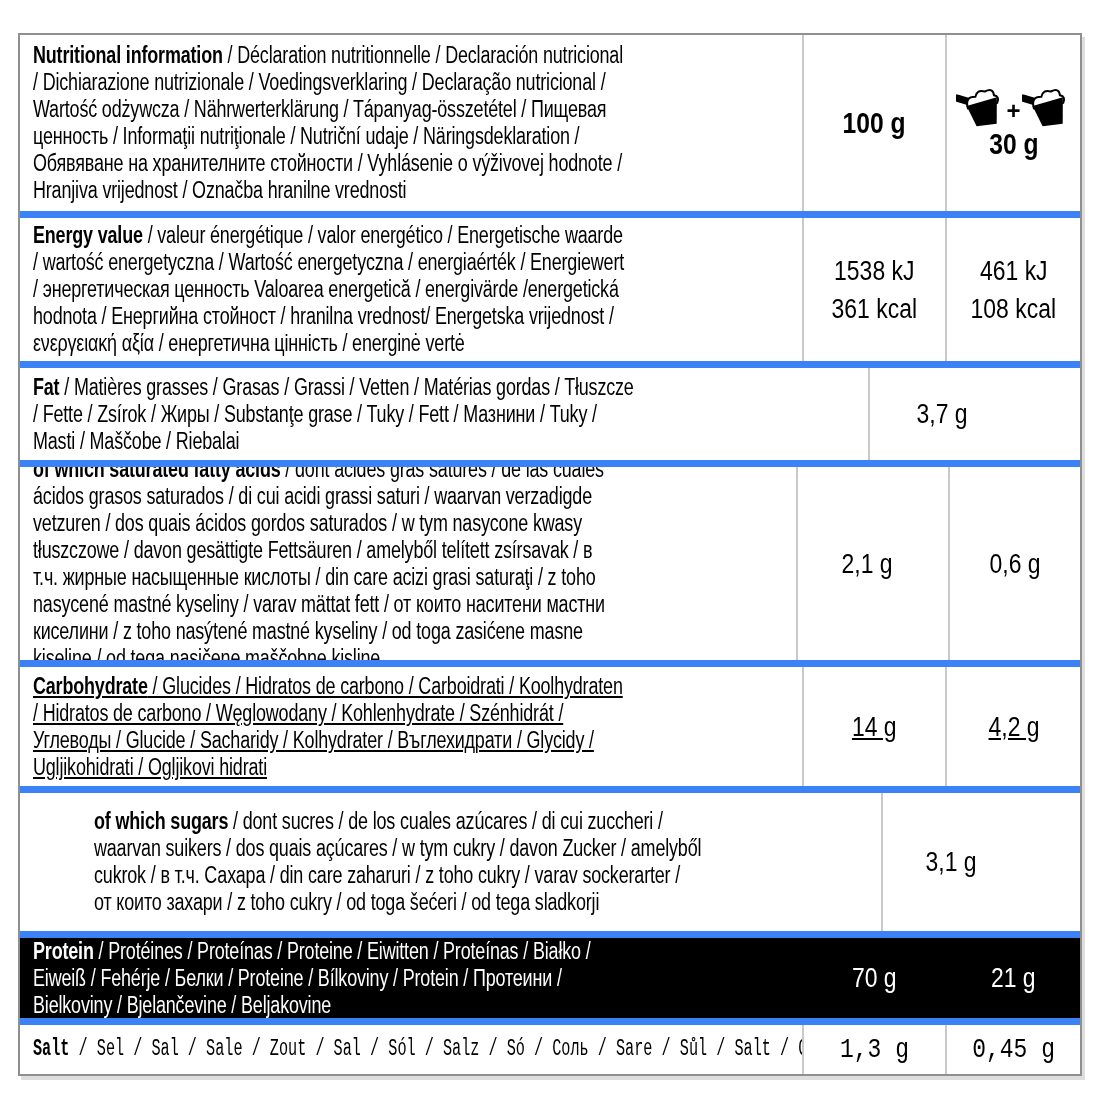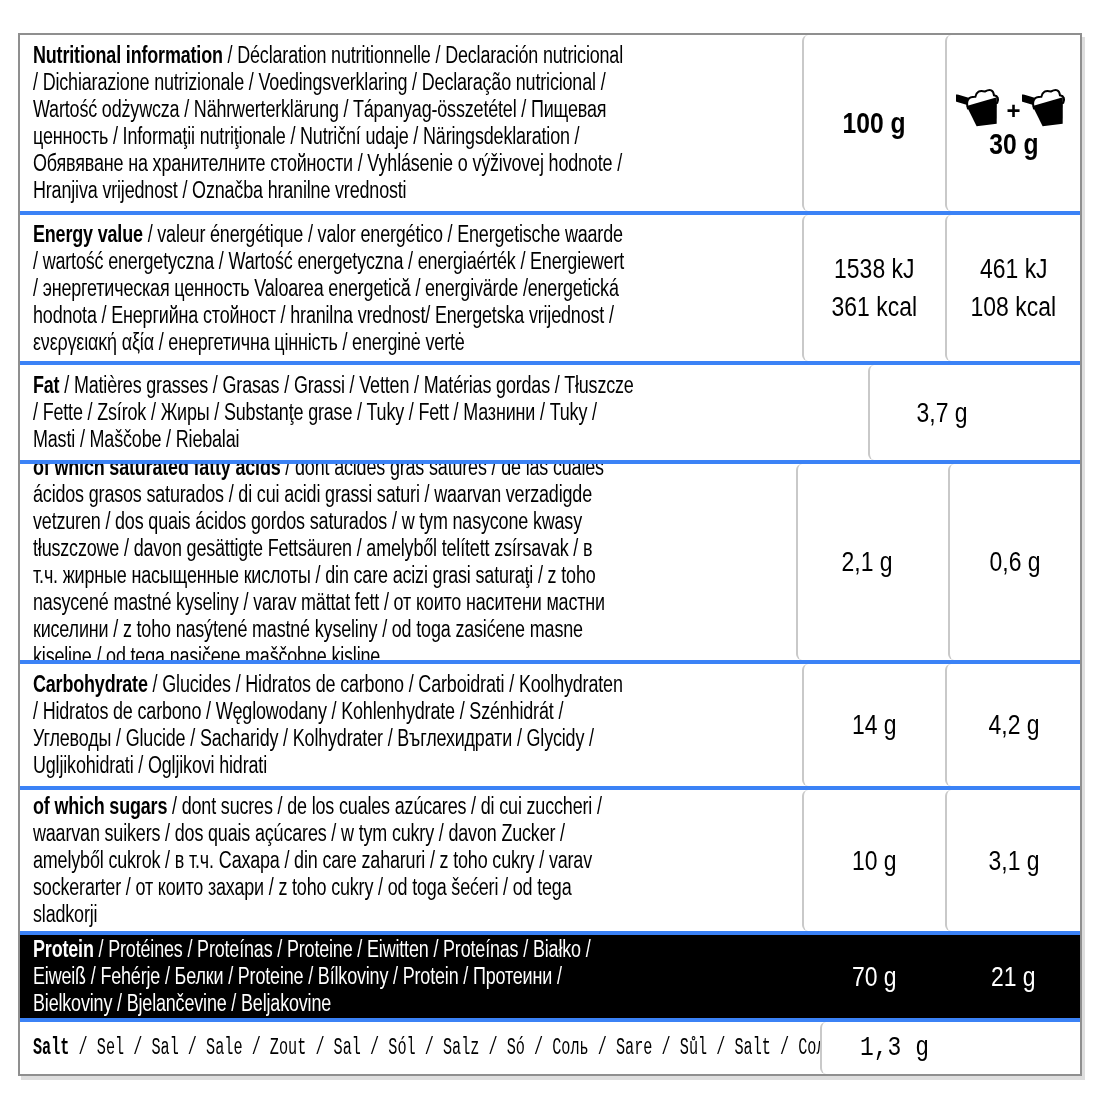--- a/index.html
+++ b/index.html
@@ -1,35 +1,35 @@
 <!DOCTYPE html>
 <html><head>
 <meta charset="utf-8">
 <style>
   html,body{margin:0;padding:0;background:#ffffff;}
   body{width:1100px;height:1100px;position:relative;font-family:"Liberation Sans","DejaVu Sans",sans-serif;color:#000;}
   .sheet{position:absolute;left:18px;top:33px;width:1064px;box-sizing:border-box;
          border:2px solid #8f8f8f;background:#fff;box-shadow:3px 4px 0 #dedede;}
   .row{display:flex;box-sizing:border-box;background:#fff;}
-  .row + .row{border-top:4px solid #3b82f6;}
-  .cell{box-sizing:border-box;border-radius:6px;}
+  .row + .row{border-top:7px solid #3b82f6;}
+  .cell{box-sizing:border-box;}
   .lab{width:800px;display:flex;align-items:center;padding:4px 8px 4px 13px;overflow:hidden;}
   .val{display:flex;flex-direction:column;justify-content:center;align-items:center;text-align:center;border-left:2px solid #c9c9c9;overflow:hidden;}
   .v100{width:147px;}
   .v30{width:138px;}
   .cnd{transform:scaleX(0.78);transform-origin:0 50%;width:128%;font-size:23px;line-height:27px;letter-spacing:-0.2px;}
   .cnd-tight{transform:scaleX(0.66);transform-origin:0 50%;width:152%;white-space:nowrap;font-size:23px;line-height:27px;}
   .term{font-weight:700;}
   .vtxt{font-size:27px;line-height:38px;transform:scaleX(0.85);transform-origin:50% 50%;white-space:nowrap;}
   .big{font-size:29px;font-weight:700;transform:scaleX(0.85);transform-origin:50% 50%;white-space:nowrap;}
   .r-header{height:176px;}
   .r-energy{height:150px;}
   .r-fat{height:99px;gap:48px;}
   .r-sat{height:200px;gap:12px;}
-  .r-carb{height:126px;}
+  .r-carb{height:126px;text-decoration:underline;}
   .r-sugar{height:145px;justify-content:center;}
   .r-protein{height:87px;background:#000;color:#fff;}
   .r-protein .val{border-left-color:#000;}
   .r-salt{height:56px;font-family:Liberation Mono, monospace;}
   .scoops{display:flex;align-items:center;justify-content:center;margin-bottom:-2px;}
   .plus{font-size:24px;font-weight:700;margin:6px 1px 0 1px;}
   .scoop{display:block;}
 </style>
 </head>
 <body>
@@ -109,23 +109,20 @@
       </div>
     <div class="cell val v30">
         <span class="vtxt">4,2 g</span>
       </div>
   </div>
 
   <div class="row r-sugar">
     <div class="cell lab">
       <div class="cnd"><span class="term">of which sugars</span><span> / dont sucres / de los cuales azúcares / di cui zuccheri / waarvan suikers / dos quais açúcares / w tym cukry / davon Zucker / amelyből cukrok / в т.ч. Сахара / din care zaharuri / z toho cukry / varav sockerarter / от които захари / z toho cukry / od toga šećeri / od tega sladkorji</span></div>
     </div>
-    <div class="cell val v100">
-        <span class="vtxt">10 g</span>
-      </div>
     <div class="cell val v30">
         <span class="vtxt">3,1 g</span>
       </div>
   </div>
 
   <div class="row r-protein">
     <div class="cell lab">
       <div class="cnd"><span class="term">Protein</span><span> / Protéines / Proteínas / Proteine / Eiwitten / Proteínas / Białko / Eiweiß / Fehérje / Белки / Proteine / Bílkoviny / Protein / Протеини / Bielkoviny / Bjelančevine / Beljakovine</span></div>
     </div>
     <div class="cell val v100">
@@ -136,15 +133,18 @@
       </div>
   </div>
 
   <div class="row r-salt">
     <div class="cell lab">
       <div class="cnd-tight"><span class="term">Salt</span><span> / Sel / Sal / Sale / Zout / Sal / Sól / Salz / Só / Соль / Sare / Sůl / Salt / Сол / Soľ / Sol / Sol</span></div>
     </div>
     <div class="cell val v100">
         <span class="vtxt">1,3 g</span>
       </div>
+    <div class="cell val v30">
+        <span class="vtxt">0,45 g</span>
+      </div>
   </div>
 
 </div>
 
 </body></html>

